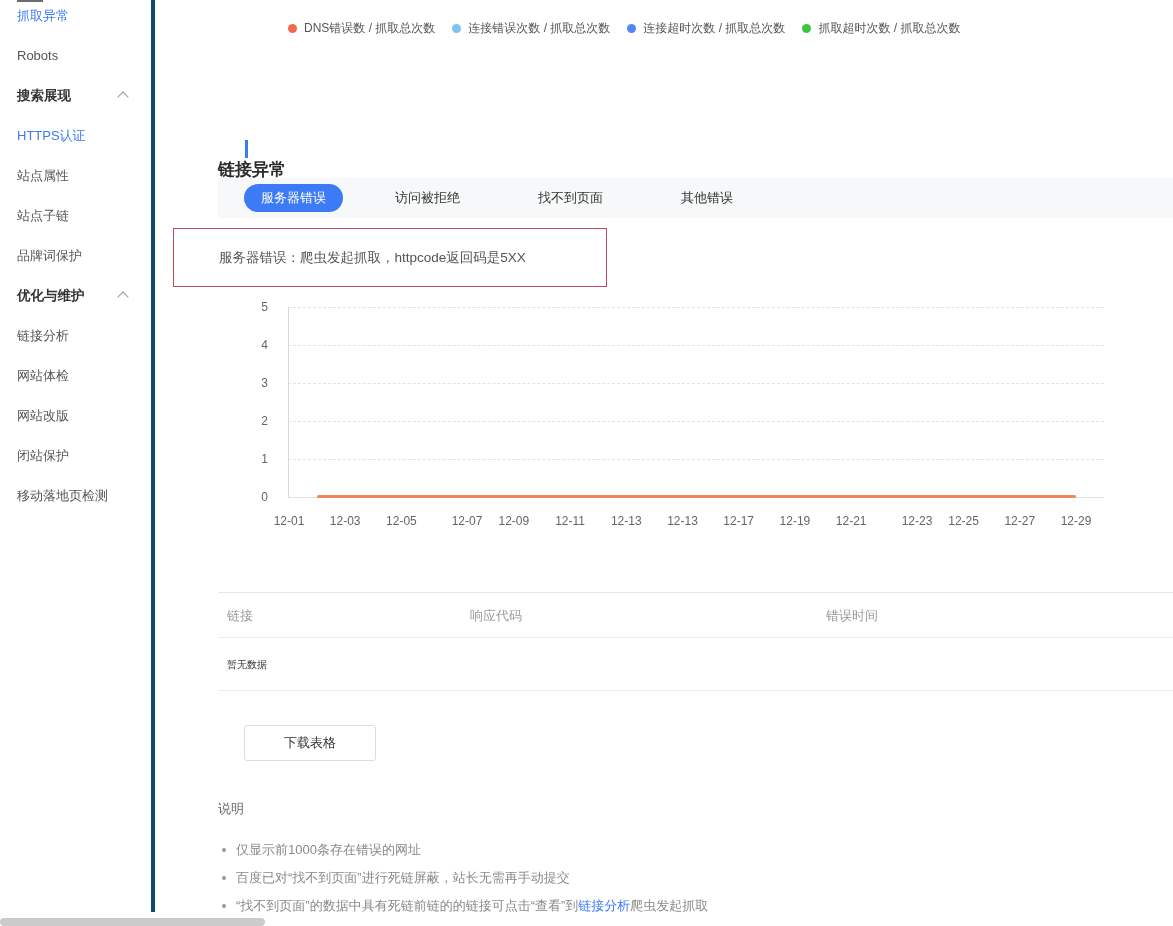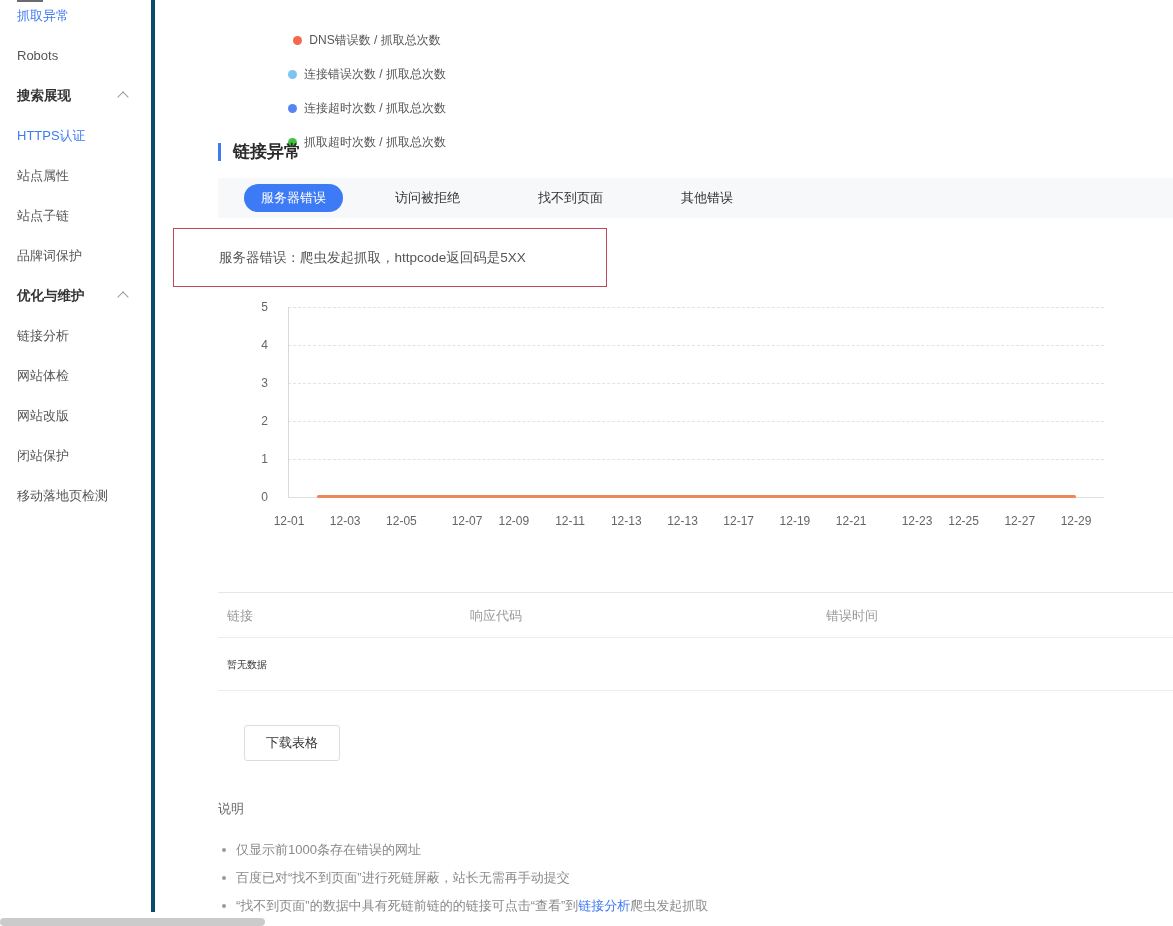--- a/index.html
+++ b/index.html
@@ -15,27 +15,27 @@
   #sidebar-list { position:absolute; left:0; top:-4px; width:100%; }
   .sb-row { position:relative; height:40px; line-height:40px; padding-left:17px;
     font-size:13px; color:#555; cursor:pointer; white-space:nowrap; }
   .sb-section { font-weight:bold; color:#333; font-size:13.5px; }
   .sb-active { color:var(--accent); }
   .chev { position:absolute; right:24px; top:17px; width:8px; height:8px;
     border-top:1.5px solid #9b9b9b; border-left:1.5px solid #9b9b9b;
     transform:rotate(45deg); }
 
   
-  .legend { position:absolute; left:288px; top:32px; display:flex; align-items:center; gap:17px;flex-direction:column; }
+  .legend { position:absolute; left:288px; top:20px; display:flex; align-items:center; gap:17px; }
   .lg-item { display:inline-flex; align-items:center; gap:7px; cursor:pointer; }
   .lg-dot { width:9px; height:9px; border-radius:50%; display:inline-block; }
   .lg-label { font-size:12px; color:#555; }
 
   
-  .section-header { position:absolute; left:218px; top:140px; display:flex; align-items:center; }
+  .section-header { position:absolute; left:218px; top:140px; display:flex; align-items:center;flex-direction:column; }
   .title-bar { width:3px; height:18px; background:var(--accent); margin-right:12px; }
   .page-title { font-size:17px; font-weight:bold; color:#2b2b2b; }
 
   
   .tab-bar { position:absolute; left:218px; top:178px; right:0; height:40px; background:#f7f8f9; }
   .tab { position:absolute; top:0; height:40px; line-height:40px; font-size:13px; color:#333; cursor:pointer; }
   .tab-active { top:6px; height:28px; line-height:28px; border-radius:14px;
     background:var(--accent); color:#fff; padding:0 17px; }
 
   
@@ -55,21 +55,21 @@
   .xtick { position:absolute; top:214px; width:50px; text-align:center; font-size:12px; color:#666; }
 
   
   .data-table { position:absolute; left:218px; top:592px; right:0; }
   .t-head { position:relative; height:46px; border-top:1px solid #e6e6e6; border-bottom:1px solid #ececec; }
   .th { position:absolute; top:0; line-height:46px; font-size:13px; color:#9a9a9a; }
   .t-empty { position:relative; height:53px; border-bottom:1px solid #ececec; }
   .t-empty span { position:absolute; left:9px; line-height:53px; font-size:10px; color:#333; }
 
   
-  .download-btn { position:absolute; left:244px; top:725px; width:96px; height:36px;
+  .download-btn { position:absolute; left:244px; top:725px; width:132px; height:36px;
     background:#fff; border:1px solid #dcdcdc; border-radius:3px; font-size:13px;
     color:#333; cursor:pointer; font-family:inherit; }
 
   
   .notes { position:absolute; left:218px; top:800px; width:900px; }
   .notes-title { font-size:13px; color:#666; }
   .notes-list { margin-top:18px; }
   .note-li { position:relative; height:28px; line-height:28px; padding-left:18px;
     font-size:13px; color:#8a8a8a; white-space:nowrap; }
   .note-dot { position:absolute; left:4px; top:12px; width:4px; height:4px;

